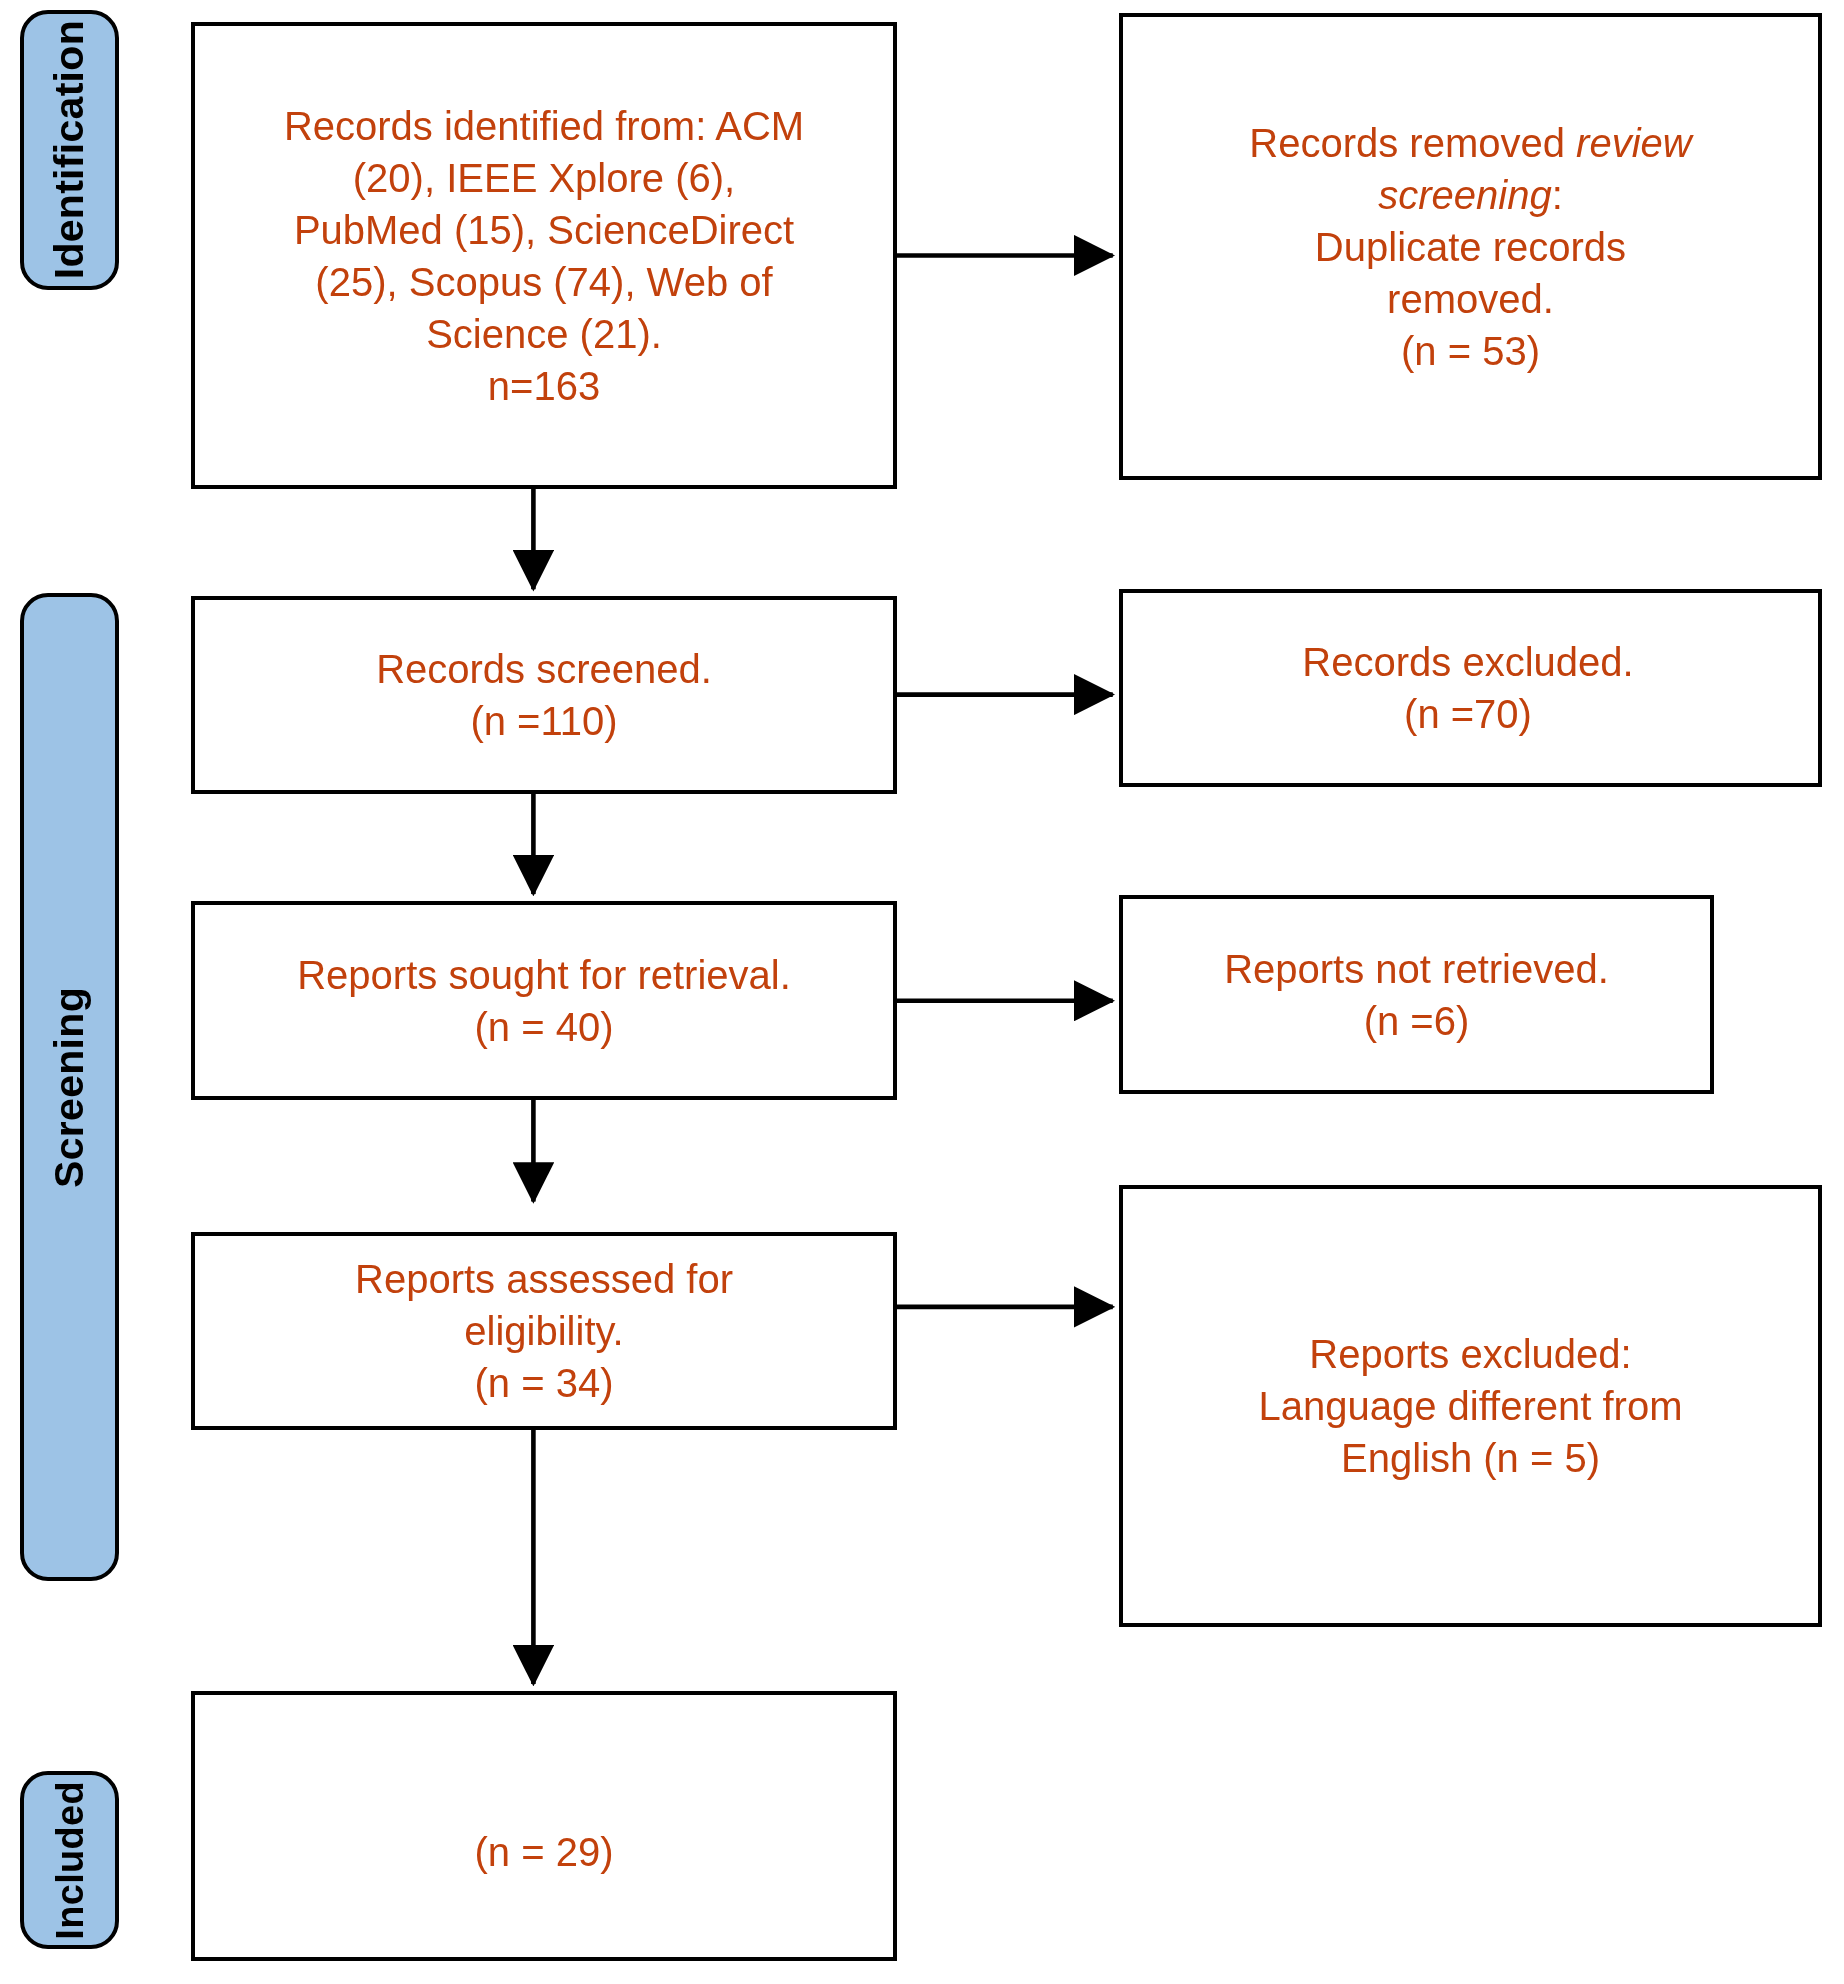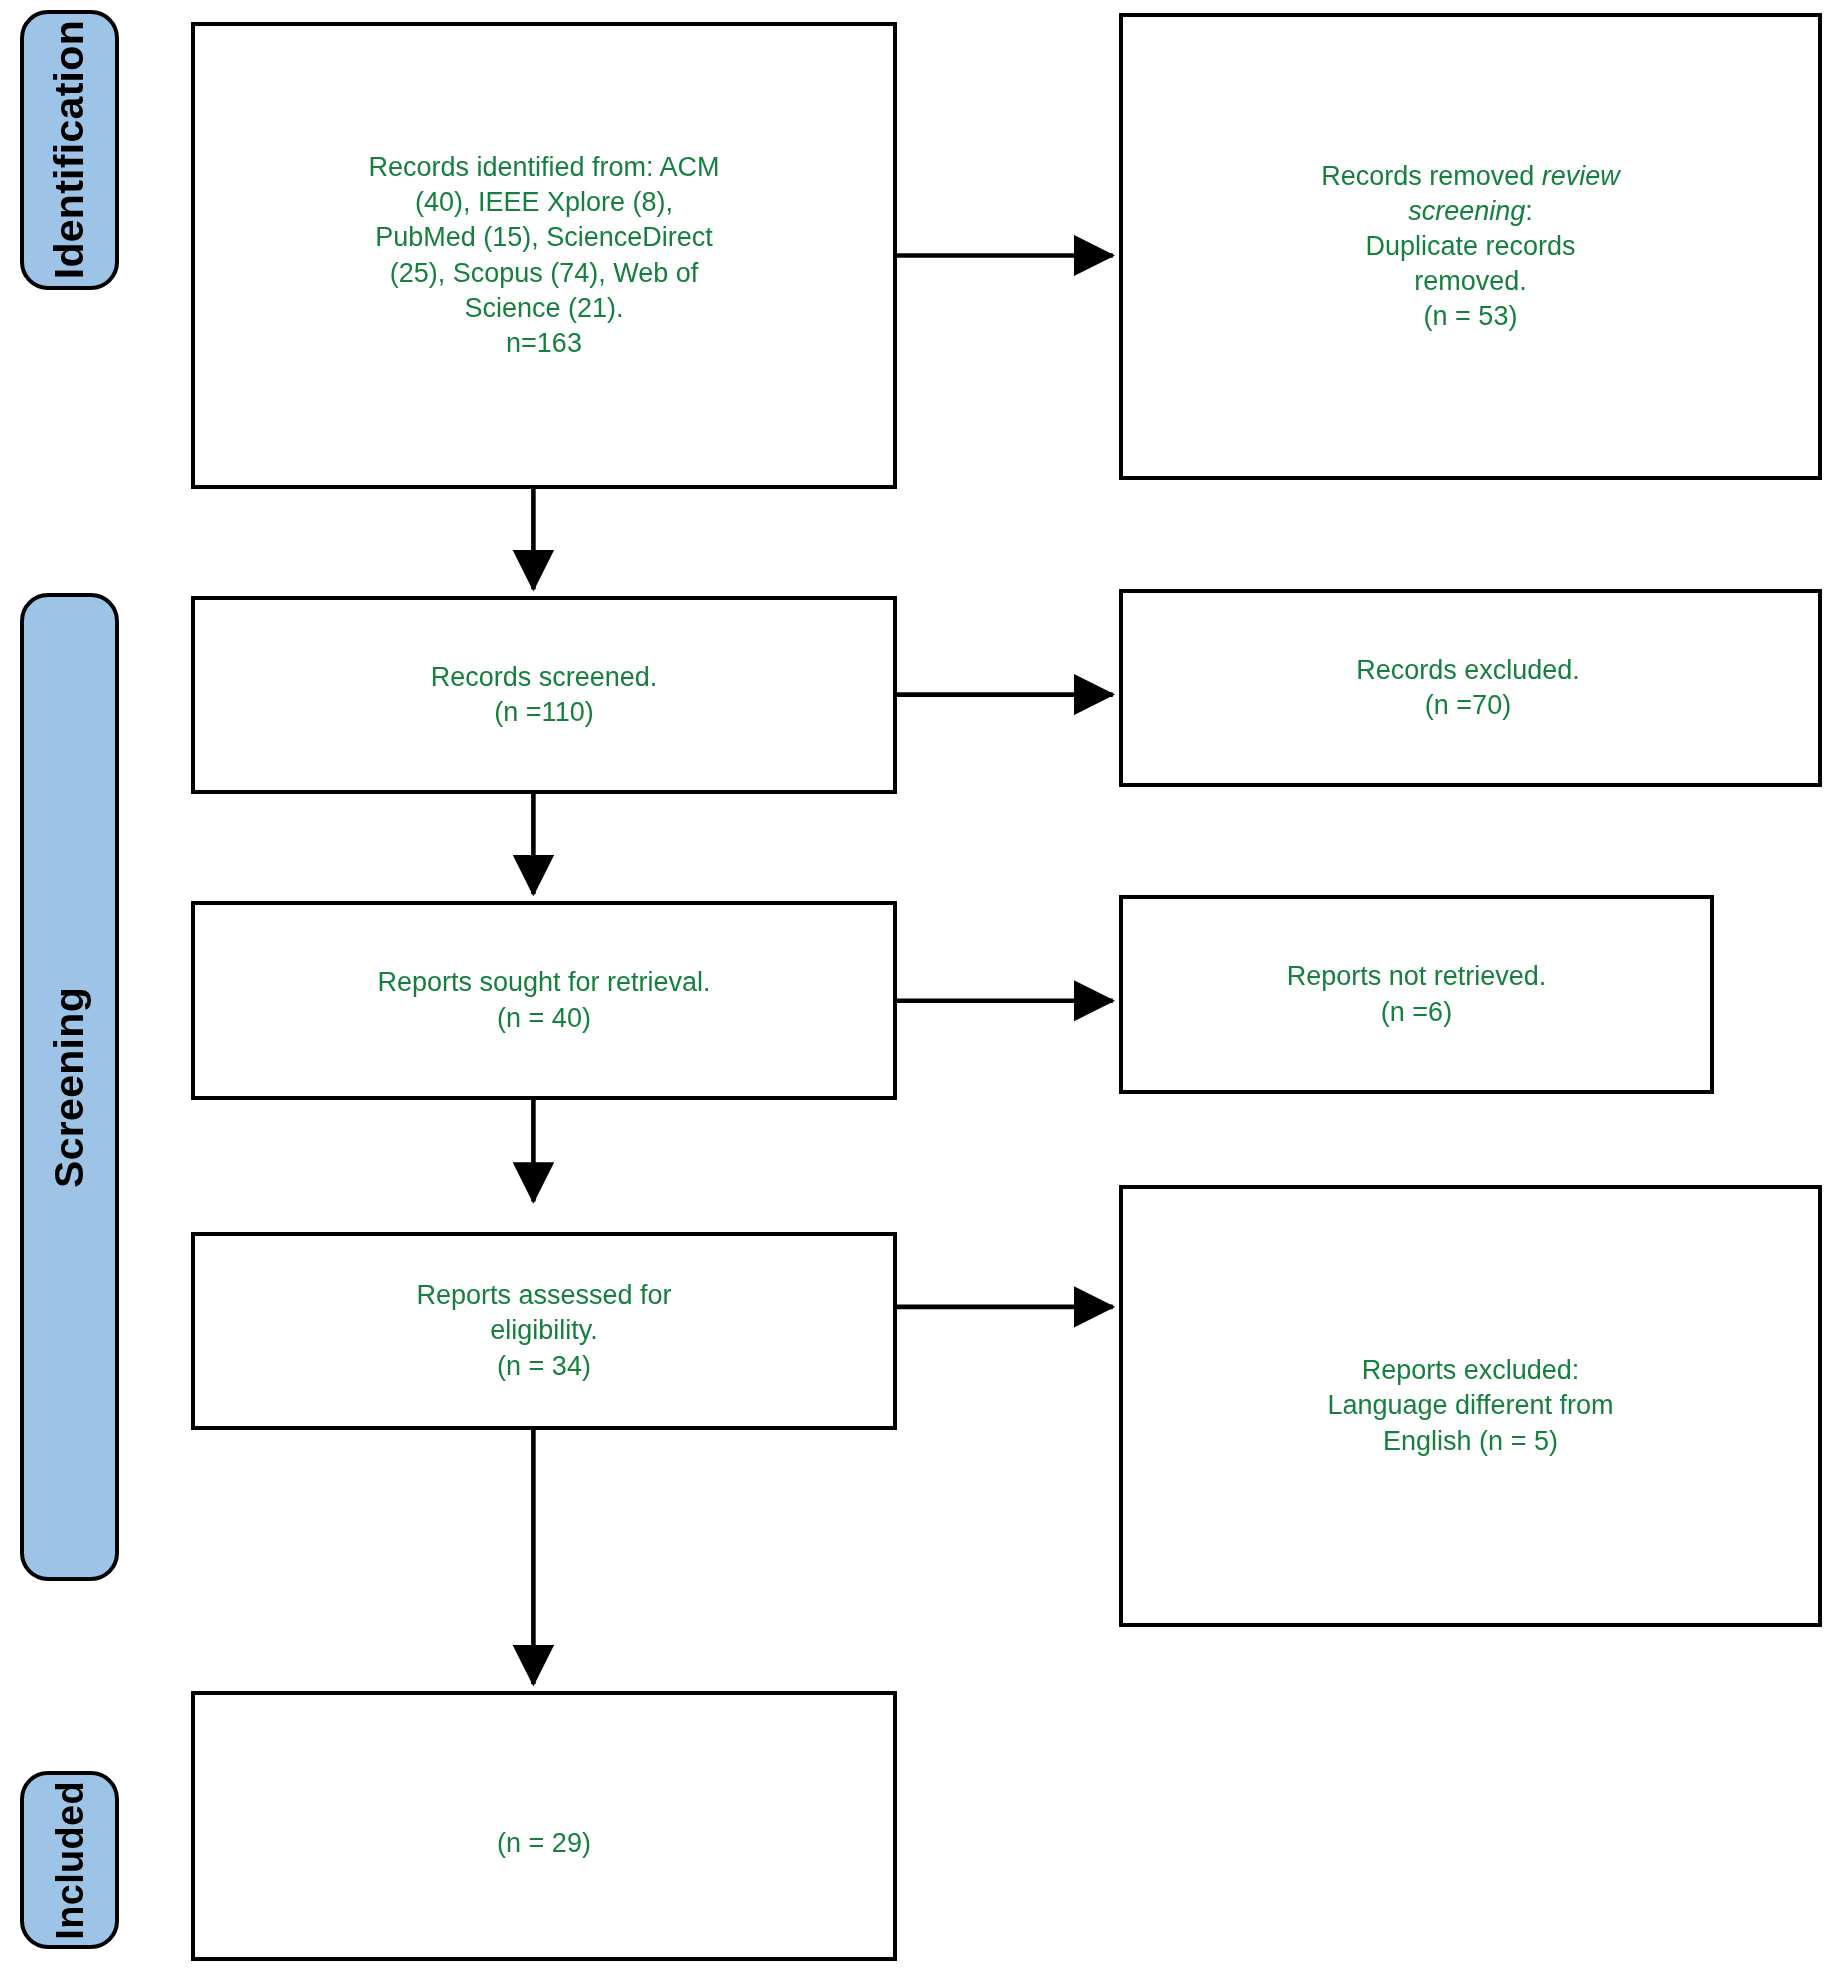--- a/index.html
+++ b/index.html
@@ -45,23 +45,23 @@
     background: #ffffff;
     border: 4.6px solid #000000;
     box-sizing: border-box;
     display: flex;
     align-items: center;
     justify-content: center;
     text-align: center;
     padding: 6.6px 17px;
   }
   .flow-box .box-text {
-    font-size: 27px;
+    font-size: 40px;
     line-height: 1.30;
-    color: #15803d;
+    color: #c2410c;
     white-space: pre-line;
   }
   .flow-box .box-text .ital {
     font-style: italic;
   }
 
   
   #connectors {
     position: absolute;
     left: 0;
@@ -106,21 +106,21 @@
 
   <div class="stage-bar" style="left:20px; top:593px; width:99px; height:988px;">
     <span class="stage-label" style="font-size:41px;">Screening</span>
   </div>
 
   <div class="stage-bar" style="left:20px; top:1771px; width:99px; height:178px;">
     <span class="stage-label" style="font-size:38px;">Included</span>
   </div>
 
   <div class="flow-box" style="left:191px; top:22px; width:706px; height:467px;">
-    <div class="box-text"><span>Records identified from: ACM</span><br><span>(40), IEEE Xplore (8),</span><br><span>PubMed (15), ScienceDirect</span><br><span>(25), Scopus (74), Web of</span><br><span>Science (21).</span><br><span>n=163</span></div>
+    <div class="box-text"><span>Records identified from: ACM</span><br><span>(20), IEEE Xplore (6),</span><br><span>PubMed (15), ScienceDirect</span><br><span>(25), Scopus (74), Web of</span><br><span>Science (21).</span><br><span>n=163</span></div>
   </div>
 
   <div class="flow-box" style="left:1119px; top:13px; width:703px; height:467px;">
     <div class="box-text"><span>Records removed </span><span class="ital">review</span><br><span class="ital">screening</span><span>:</span><br><span>Duplicate records</span><br><span>removed.</span><br><span>(n = 53)</span></div>
   </div>
 
   <div class="flow-box" style="left:191px; top:596px; width:706px; height:198px;">
     <div class="box-text"><span>Records screened.</span><br><span>(n =110)</span></div>
   </div>
 

